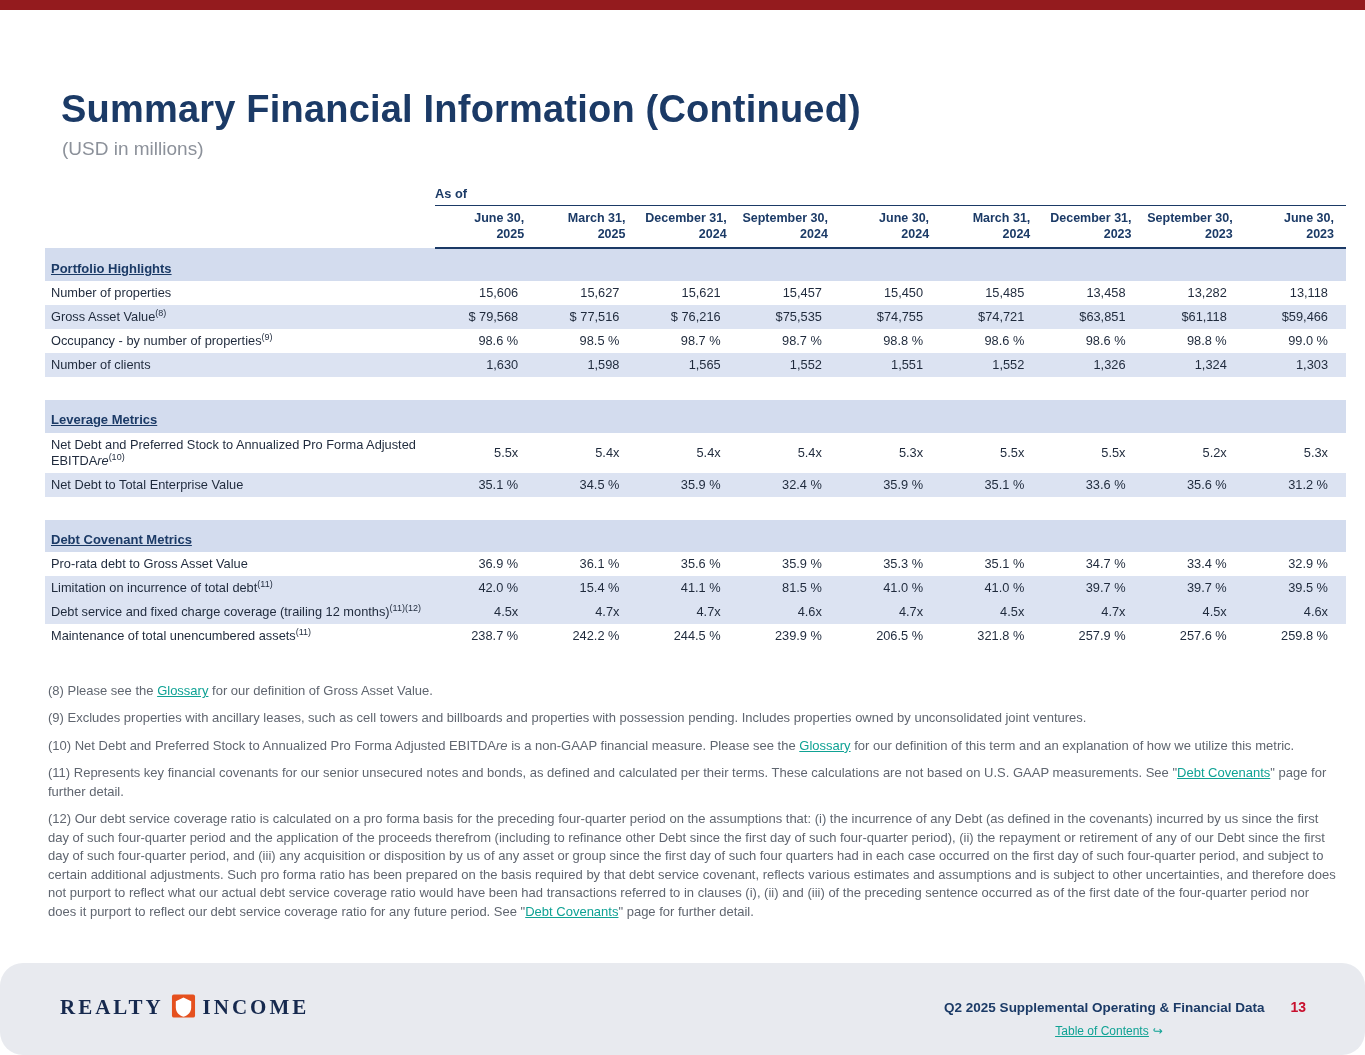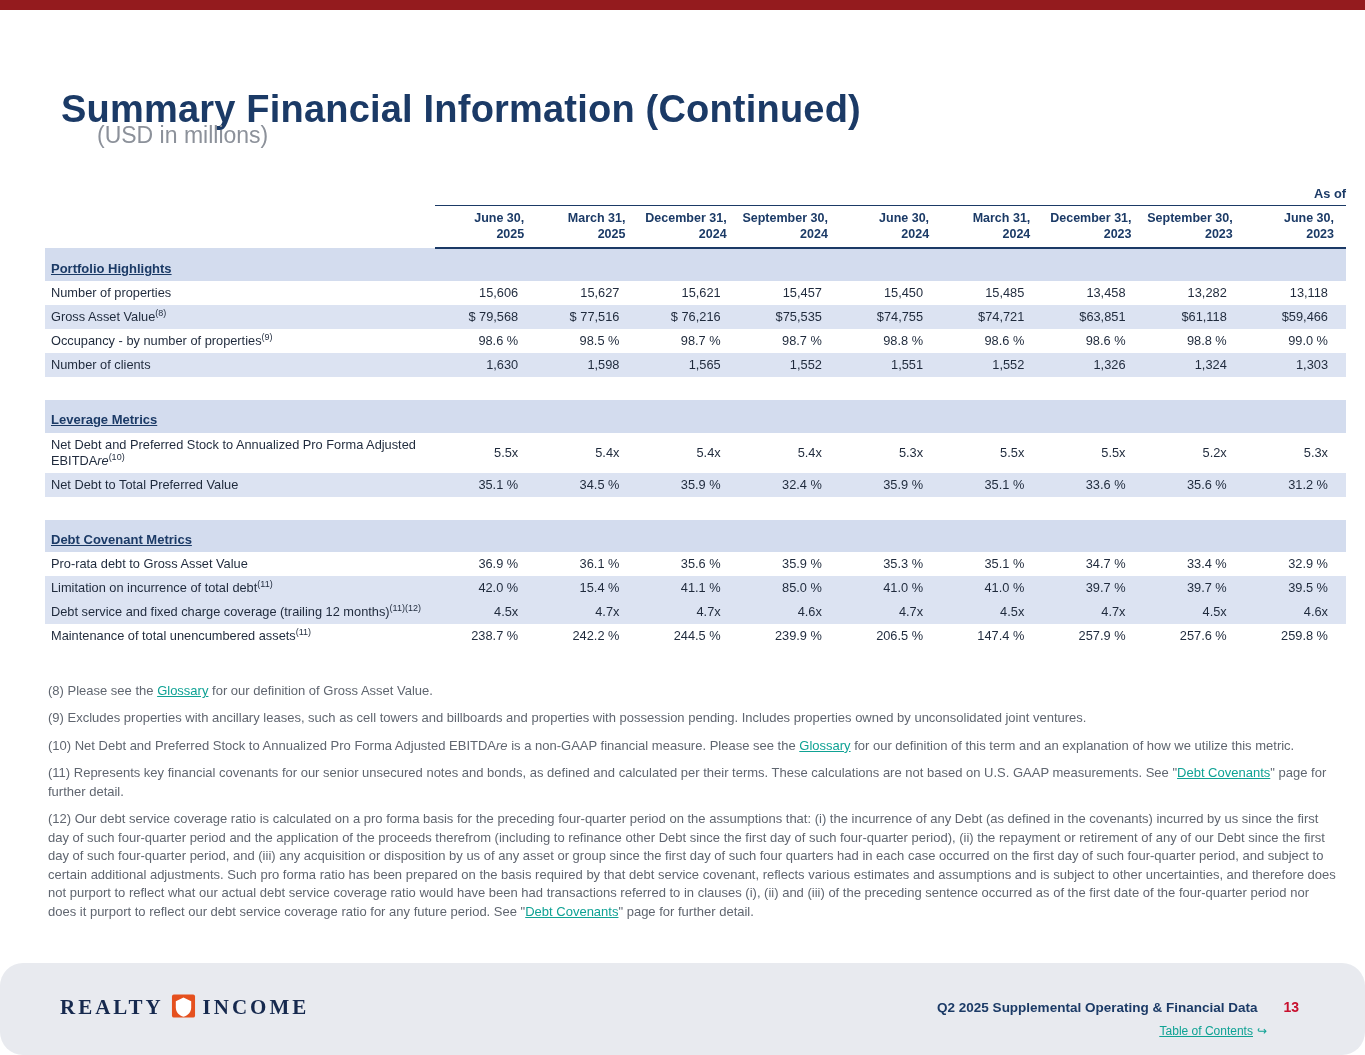--- a/index.html
+++ b/index.html
@@ -2,28 +2,28 @@
 <html style="--accent-bar: #941B1E; --navy: #1B3A66; --ink: #1F2A3C; --shade: #DCE3F2; --section-shade: #D3DCEE; --teal: #0FA294; --page-red: #C8102E; --footer-bg: #E8EAEF; --fn-gray: #606670; --subtitle-gray: #8C919A; --logo-navy: #16294E; --logo-orange: #E5501E;"><head>
 <meta charset="utf-8">
 <style>
   * { margin:0; padding:0; box-sizing:border-box; }
   html,body { width:1365px; height:1055px; background:#ffffff; font-family:"Liberation Sans", sans-serif; }
   .page { position:relative; width:1365px; height:1055px; background:#fff; overflow:hidden; }
 
   .topbar { position:absolute; top:0; left:0; width:100%; height:10px; background:var(--accent-bar,#941B1E); }
 
   .title { position:absolute; left:61px; top:88px; font-size:38px; font-weight:700; color:var(--navy,#1B3A66); letter-spacing:0.2px; }
-  .subtitle { position:absolute; left:62px; top:122px; font-size:23px; color:var(--subtitle-gray,#8C919A);margin-left:35px; }
+  .subtitle { position:absolute; left:62px; top:138px; font-size:19px; color:var(--subtitle-gray,#8C919A); }
 
   .table-wrap { position:absolute; left:45px; top:185px; width:1301px; }
   table { border-collapse:collapse; width:100%; table-layout:fixed; }
   col.c-label { width:390px; }
   td { font-size:12.8px; color:var(--ink,#1F2A3C); vertical-align:middle; line-height:1.25; }
 
-  td.asof { text-align:right; font-weight:700; color:var(--navy,#1B3A66); padding:1px 0 3px 0; border-bottom:1px solid var(--navy,#1B3A66); }
+  td.asof { text-align:left; font-weight:700; color:var(--navy,#1B3A66); padding:1px 0 3px 0; border-bottom:1px solid var(--navy,#1B3A66); }
   td.colhead { text-align:right; font-weight:700; color:var(--navy,#1B3A66); font-size:12.5px; padding:5px 12px 5px 0; border-bottom:2px solid var(--navy,#1B3A66); }
   td.blank { background:#fff; }
 
   tr.section-row td { background:var(--section-shade,#D3DCEE); padding:12px 0 4px 6px; }
   .section-heading-text { font-weight:700; text-decoration:underline; color:var(--navy,#1B3A66); font-size:13px; }
 
   tr.data-row td { padding:4px 0; background:#fff; }
   tr.data-row.shaded td { background:var(--shade,#DCE3F2);margin-top:12px; }
   td.lbl { padding-left:6px !important; padding-right:8px !important; }
   td.val { text-align:right; padding-right:18px !important; white-space:nowrap; }
@@ -35,21 +35,21 @@
   .footnotes { position:absolute; left:48px; top:682px; width:1288px; color:var(--fn-gray,#606670); font-size:13px; line-height:1.42; }
   .footnotes p { margin-bottom:9px; }
   a.link { color:var(--teal,#0FA294); text-decoration:underline; cursor:pointer; }
 
   .footer { position:absolute; left:0; bottom:0; width:100%; height:92px; background:var(--footer-bg,#E8EAEF);border-radius:23px; }
   .logo { position:absolute; left:60px; top:30px; display:flex; align-items:center; gap:7px; }
   .logo-word { font-family:"Liberation Serif", serif; font-weight:700; font-size:21px; letter-spacing:3px; color:var(--logo-navy,#16294E); }
   .logo-icon { width:25px; height:28px; display:block; }
   .logo-icon rect { fill:var(--logo-orange,#E5501E); }
 
-  .footer-right { position:absolute; right:66px; top:36px; text-align:right;margin-left:32px; }
+  .footer-right { position:absolute; right:59px; top:36px; text-align:center;margin-left:32px; }
   .doc-line { display:flex; align-items:baseline; justify-content:flex-end; }
   .doc-title { font-size:13.5px; font-weight:700; color:var(--navy,#1B3A66); }
   .page-num { font-size:14px; font-weight:700; color:var(--page-red,#C8102E); margin-left:26px; }
   .toc-line { margin-top:9px; margin-right:32px; font-size:12px; }
   .toc-link { text-decoration:none; }
   .toc-text { text-decoration:underline; }
   .toc-arrow { margin-left:4px; text-decoration:none; display:inline-block; }
 </style>
 </head>
 <body>
@@ -183,21 +183,21 @@
             <td class="val">5.4x</td>
             <td class="val">5.4x</td>
             <td class="val">5.4x</td>
             <td class="val">5.3x</td>
             <td class="val">5.5x</td>
             <td class="val">5.5x</td>
             <td class="val">5.2x</td>
             <td class="val">5.3x</td>
           </tr>
           <tr class="data-row shaded">
-            <td class="lbl"><span>Net Debt to Total Preferred Value</span></td>
+            <td class="lbl"><span>Net Debt to Total Enterprise Value</span></td>
             <td class="val">35.1 %</td>
             <td class="val">34.5 %</td>
             <td class="val">35.9 %</td>
             <td class="val">32.4 %</td>
             <td class="val">35.9 %</td>
             <td class="val">35.1 %</td>
             <td class="val">33.6 %</td>
             <td class="val">35.6 %</td>
             <td class="val">31.2 %</td>
           </tr>
@@ -217,21 +217,21 @@
             <td class="val">35.1 %</td>
             <td class="val">34.7 %</td>
             <td class="val">33.4 %</td>
             <td class="val">32.9 %</td>
           </tr>
           <tr class="data-row shaded">
             <td class="lbl"><span>Limitation on incurrence of total debt</span><sup>(11)</sup></td>
             <td class="val">42.0 %</td>
             <td class="val">15.4 %</td>
             <td class="val">41.1 %</td>
-            <td class="val">85.0 %</td>
+            <td class="val">81.5 %</td>
             <td class="val">41.0 %</td>
             <td class="val">41.0 %</td>
             <td class="val">39.7 %</td>
             <td class="val">39.7 %</td>
             <td class="val">39.5 %</td>
           </tr>
           <tr class="data-row shaded">
             <td class="lbl"><span>Debt service and fixed charge coverage (trailing 12 months)</span><sup>(11)(12)</sup></td>
             <td class="val">4.5x</td>
             <td class="val">4.7x</td>
@@ -243,21 +243,21 @@
             <td class="val">4.5x</td>
             <td class="val">4.6x</td>
           </tr>
           <tr class="data-row">
             <td class="lbl"><span>Maintenance of total unencumbered assets</span><sup>(11)</sup></td>
             <td class="val">238.7 %</td>
             <td class="val">242.2 %</td>
             <td class="val">244.5 %</td>
             <td class="val">239.9 %</td>
             <td class="val">206.5 %</td>
-            <td class="val">147.4 %</td>
+            <td class="val">321.8 %</td>
             <td class="val">257.9 %</td>
             <td class="val">257.6 %</td>
             <td class="val">259.8 %</td>
           </tr>
         </tbody>
       </table>
   </div>
 
   <div class="footnotes">
       <p class="footnote">(8) Please see the <a class="link">Glossary</a> for our definition of Gross Asset Value.</p>

